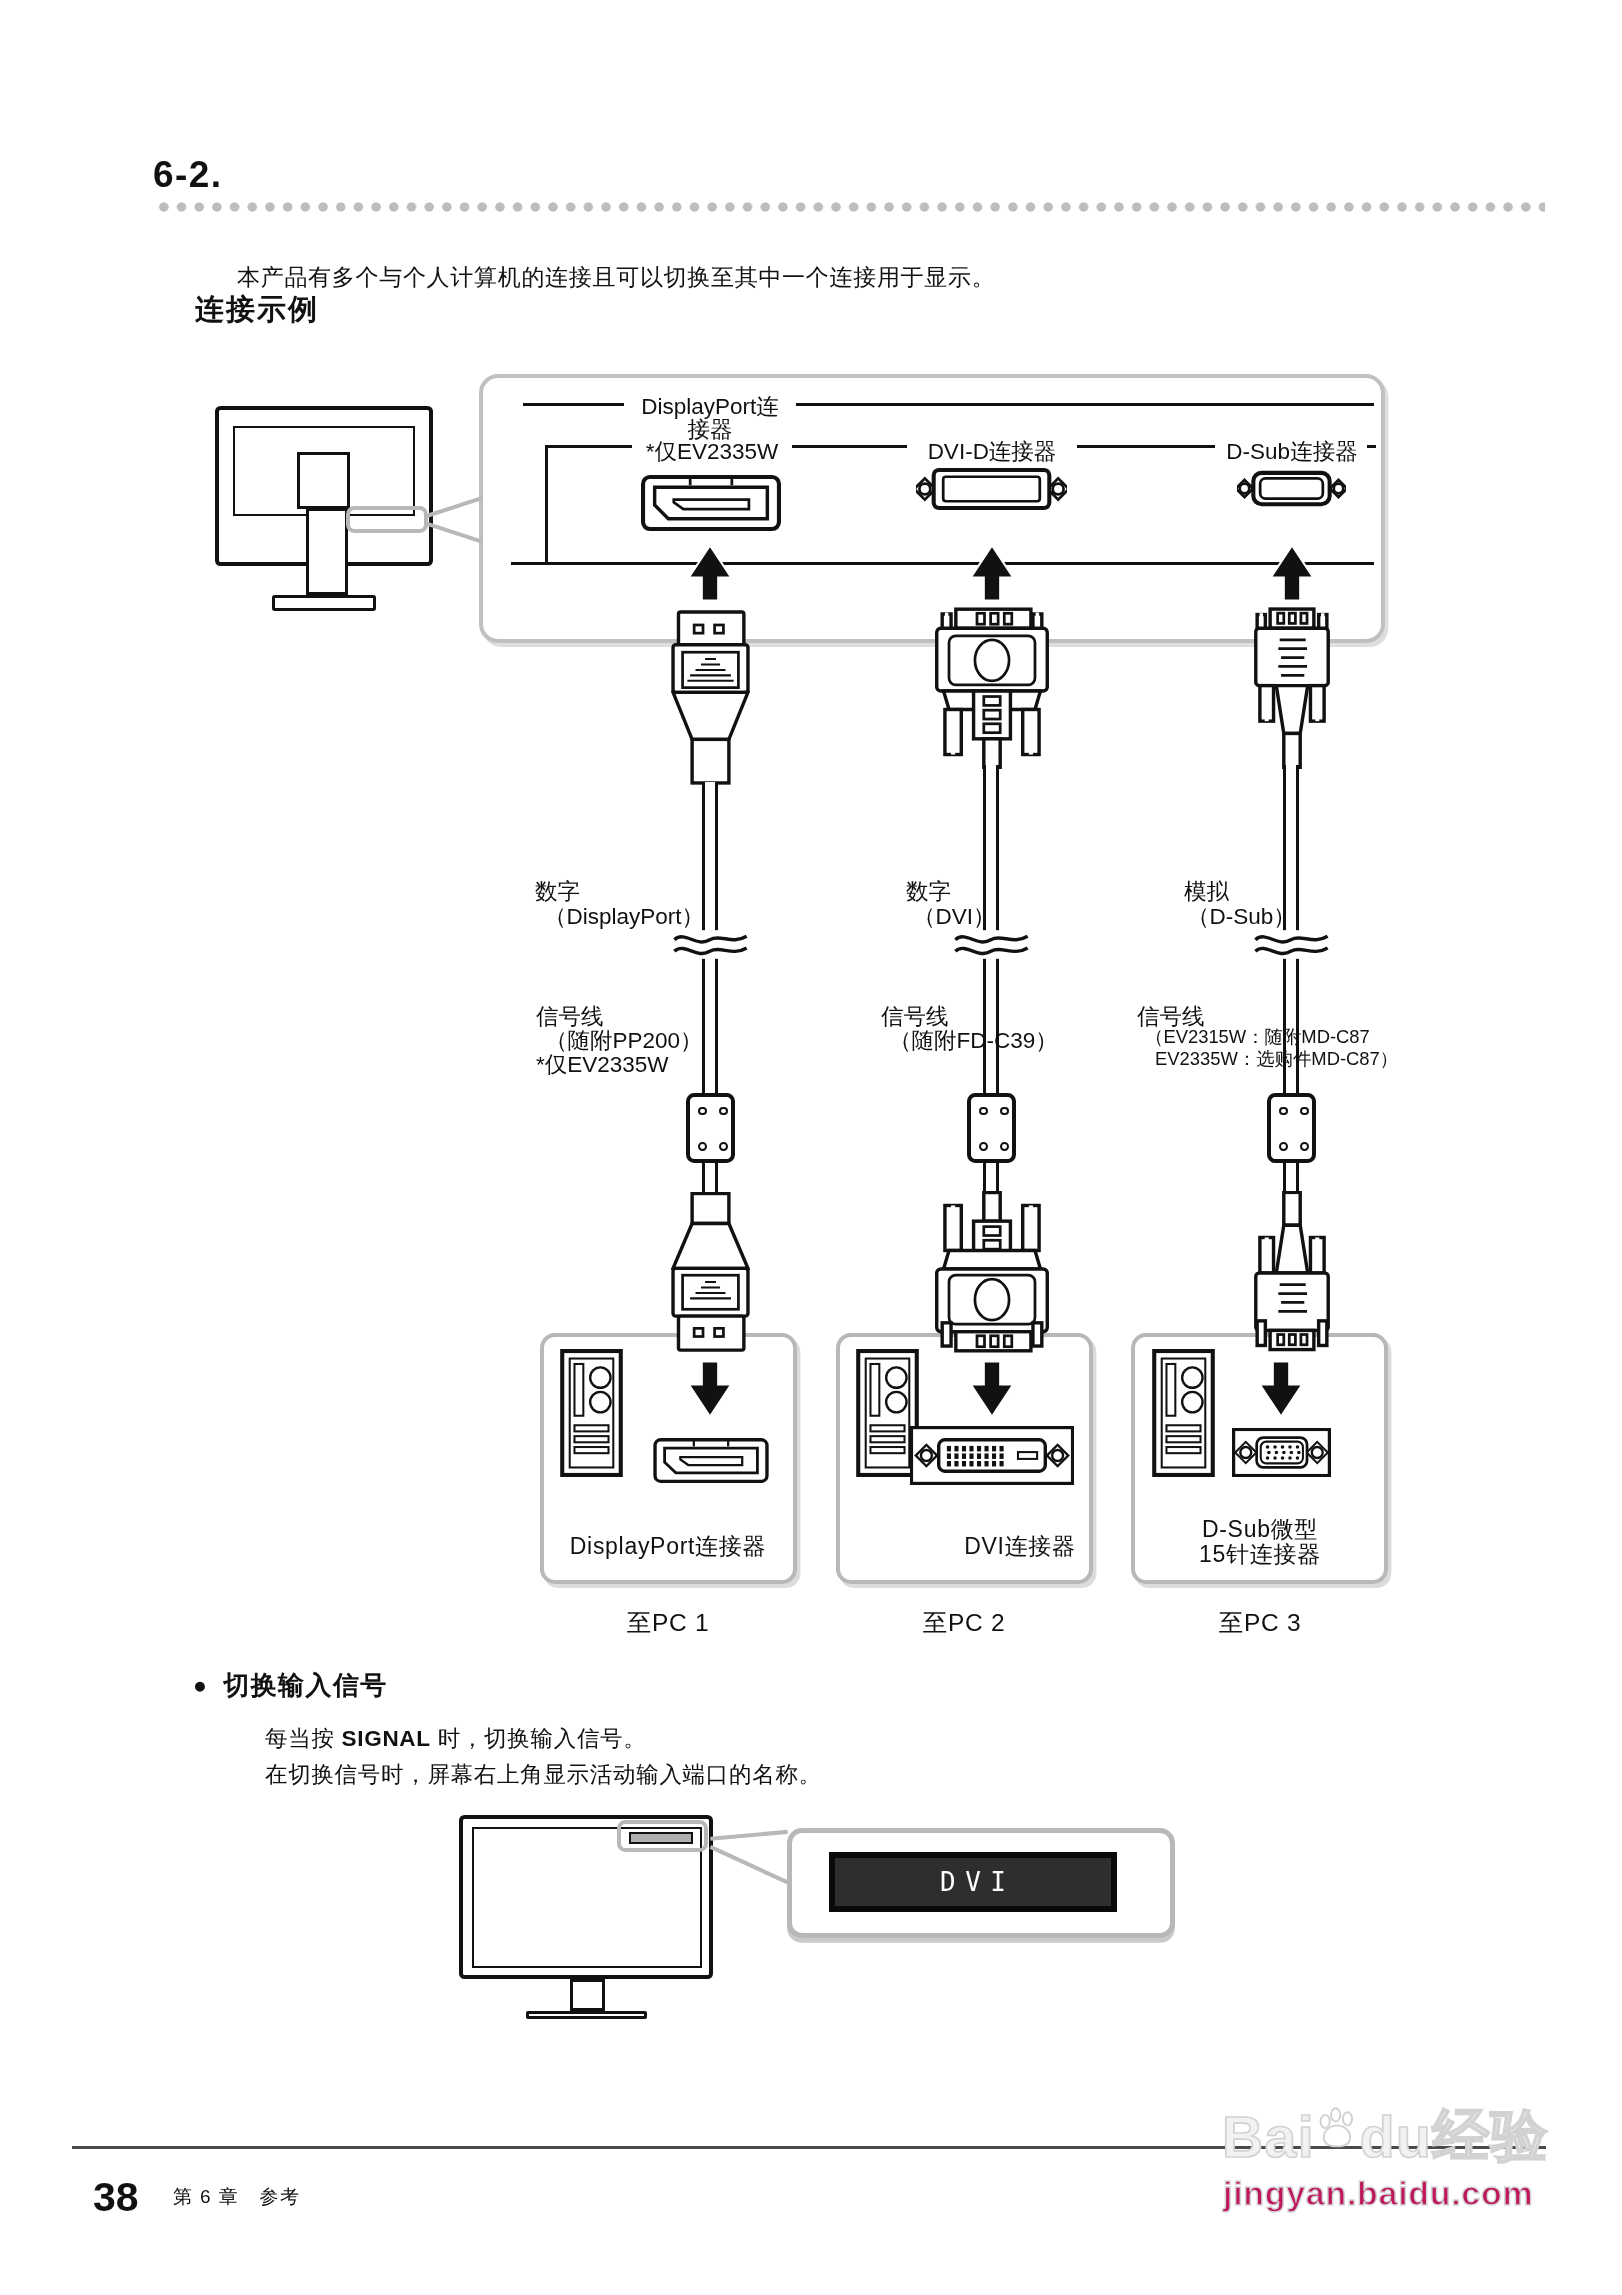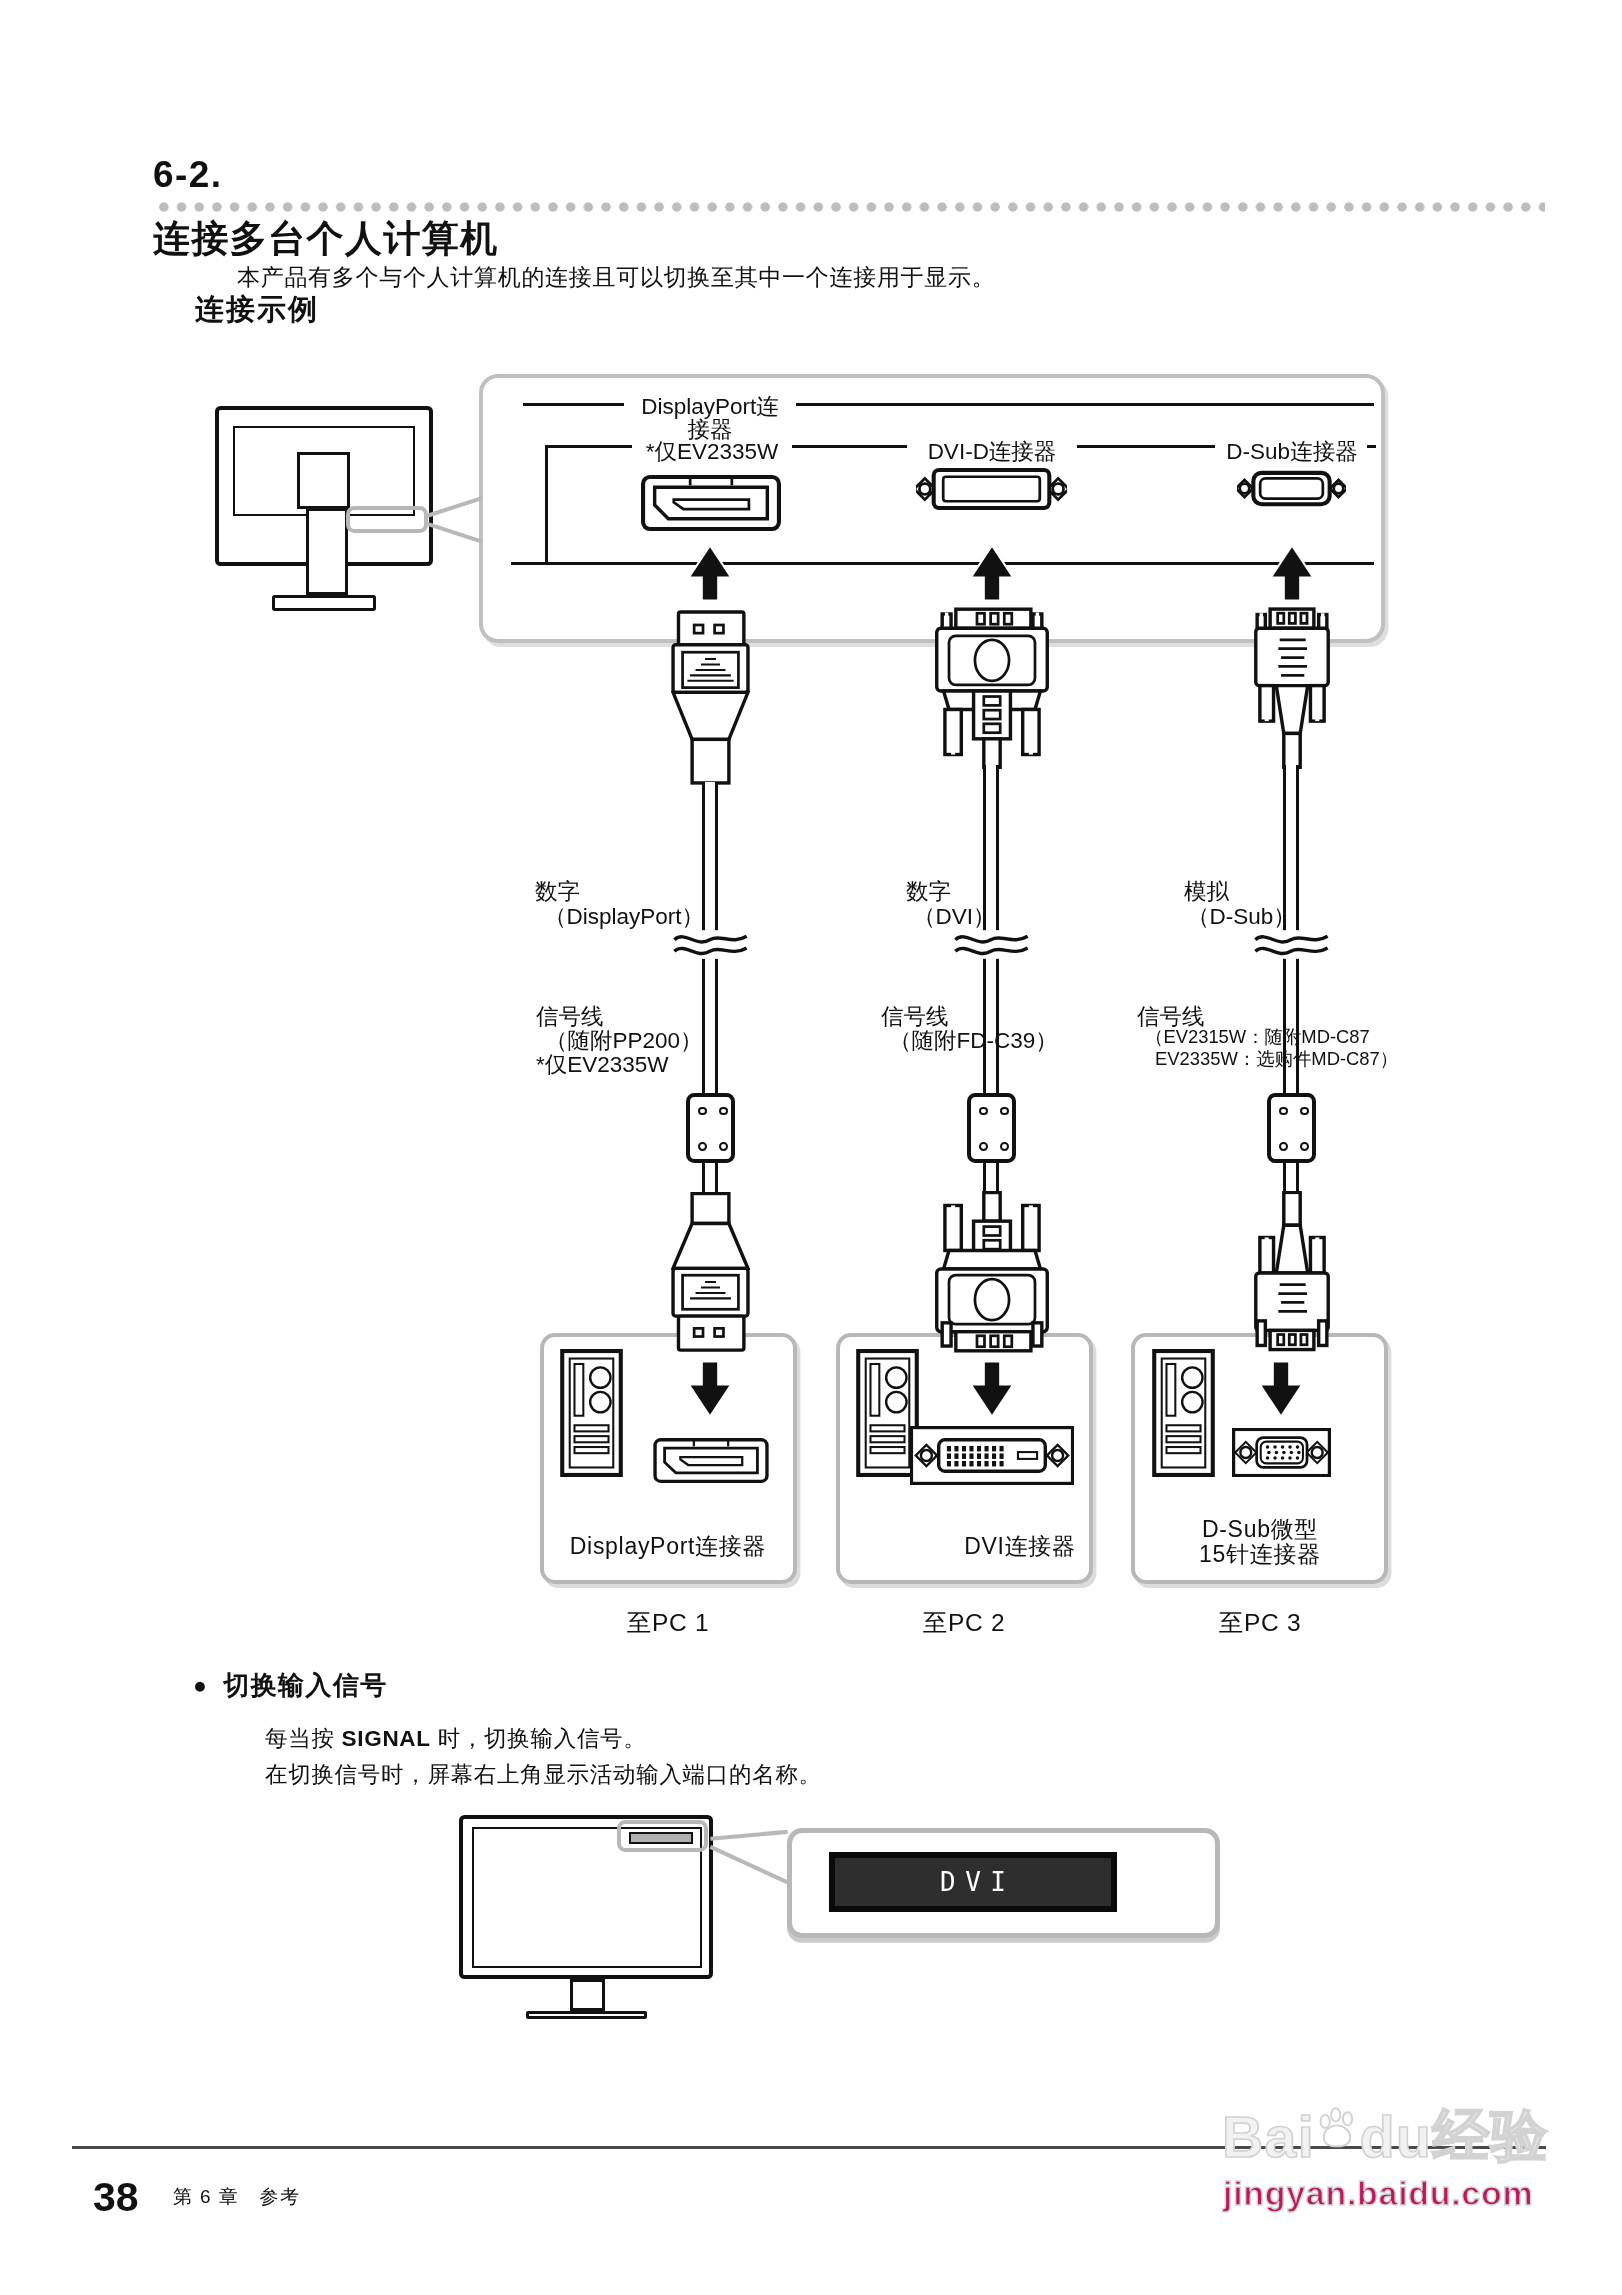--- a/index.html
+++ b/index.html
@@ -25,37 +25,36 @@
   .panelbox{position:absolute;left:479px;top:374px;width:906px;height:269px;border:4.8px solid #c0c0c0;border-radius:19px;box-shadow:3.4px 4.1px 0 #dedede;background:#fff;box-sizing:border-box;}
   .pcbox{position:absolute;top:1333px;width:257px;height:251px;border:4.1px solid #b8b8b8;border-radius:15px;box-shadow:3.4px 4.1px 0 #dcdcdc;background:#fff;box-sizing:border-box;}
   .cable{position:absolute;width:15.7px;border-left:3.4px solid #111;border-right:3.4px solid #111;background:#fff;box-sizing:border-box;}
   .ferrite{position:absolute;width:49px;height:70px;border:4.1px solid #111;border-radius:8.2px;background:#fff;box-sizing:border-box;}
   .fh{position:absolute;width:8.9px;height:8.9px;border:2.7px solid #111;border-radius:50%;box-sizing:border-box;}
   
   .mframe{position:absolute;border:4.8px solid #111;border-radius:5.5px;background:#fff;box-sizing:border-box;}
   .mthin{position:absolute;border:2.7px solid #111;background:#fff;box-sizing:border-box;}
   .mpart{position:absolute;border:3.4px solid #111;background:#fff;box-sizing:border-box;}
   .grayhl{position:absolute;border:4.1px solid #b8b8b8;border-radius:8.2px;box-sizing:border-box;}
-  .callout{position:absolute;left:787px;top:1828px;width:433px;height:110px;border:5.5px solid #b8b8b8;border-radius:15px;box-shadow:0 4.8px 0 #c9c9c9;background:#fff;box-sizing:border-box;}
+  .callout{position:absolute;left:787px;top:1828px;width:388px;height:110px;border:5.5px solid #b8b8b8;border-radius:15px;box-shadow:0 4.8px 0 #c9c9c9;background:#fff;box-sizing:border-box;}
   .dvibox{position:absolute;left:37px;top:19px;width:288px;height:60px;background:#2e2e2e;border:6.8px solid #0a0a0a;box-sizing:border-box;display:flex;align-items:center;justify-content:center;}
   .dvitext{color:#fff;font-family:"DejaVu Sans Mono","Liberation Mono",monospace;font-size:26px;letter-spacing:9.5px;padding-left:9.5px;}
   
   .footline{position:absolute;left:72px;top:2146px;width:1474px;height:2.7px;background:#4a4a4a;}
   .pagenum{position:absolute;left:93px;top:2174px;font-size:41px;font-weight:700;}
   .chapter{position:absolute;left:173px;top:2184px;font-size:19px;letter-spacing:1.4px;}
   .wm1{position:absolute;left:1222px;top:2098px;display:flex;align-items:center;font-size:57px;font-weight:700;color:#f2f2f2;-webkit-text-stroke:1.7px #d2d2d2;letter-spacing:1.4px;}
   .wm2{position:absolute;left:1223px;top:2174px;font-size:34px;font-weight:700;color:#be185d;-webkit-text-stroke:1.4px #d4d4d4;letter-spacing:0.7px;}
   svg{display:block;}
 </style>
 </head>
 <body>
 
 <div class="abs title-row" style="left:153px;top:154px;">
   <span>6-2.</span>
-  <span>连接多台个人计算机</span>
 </div>
 <div class="abs dotrule" style="left:155px;top:202px;width:1390px;"></div>
 <div class="abs intro nowrap" style="left:237px;top:234px;margin-top:28px;">本产品有多个与个人计算机的连接且可以切换至其中一个连接用于显示。</div>
 <div class="abs h2" style="left:195px;top:290px;">连接示例</div>
 
 <div class="panelbox"></div>
 
 <div class="mframe" style="left:215px;top:406px;width:218px;height:160px;"></div>
 <div class="mthin" style="left:233px;top:426px;width:182px;height:90px;"></div>
 <div class="mpart" style="left:297px;top:452px;width:53px;height:57px;"></div>

